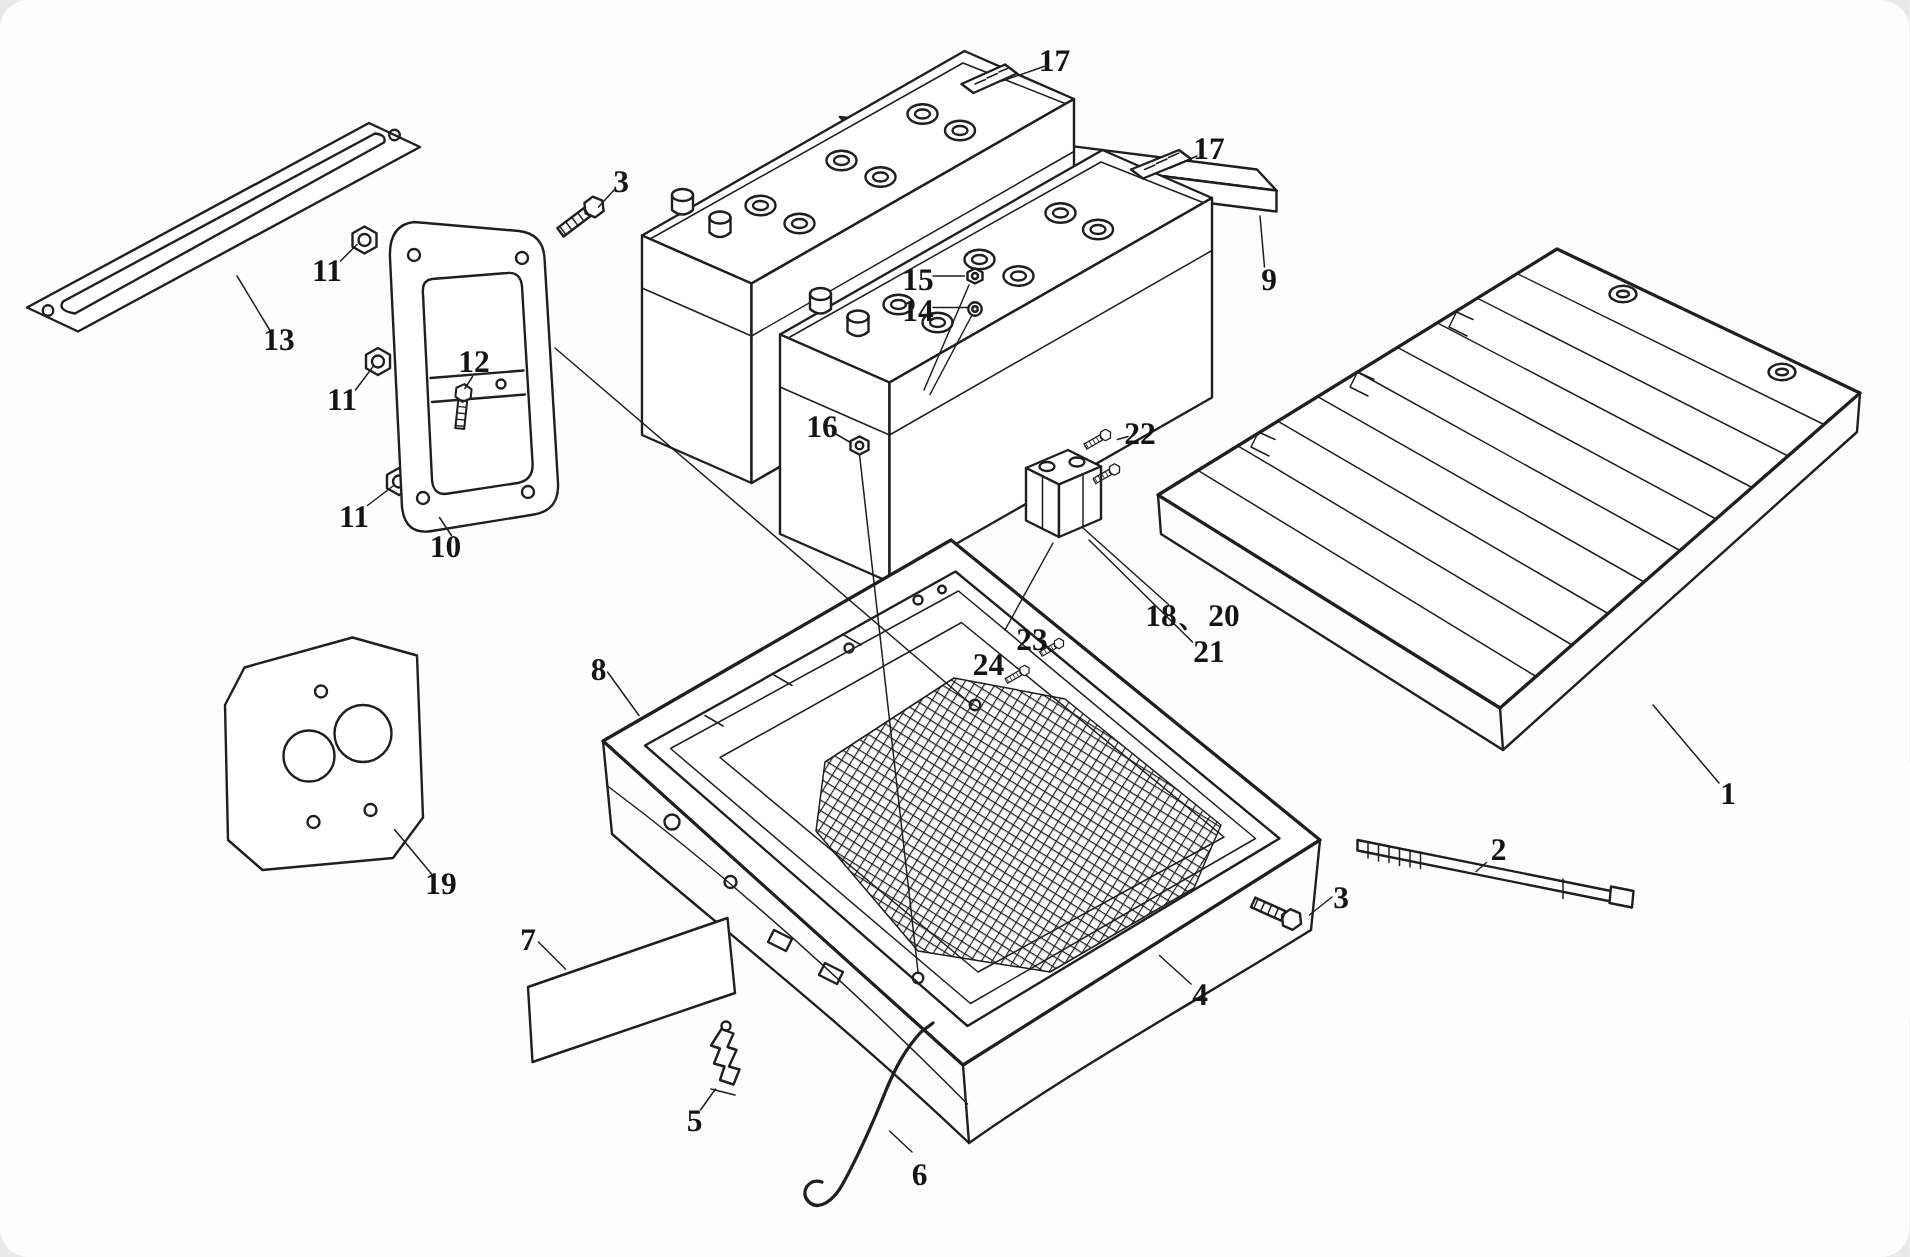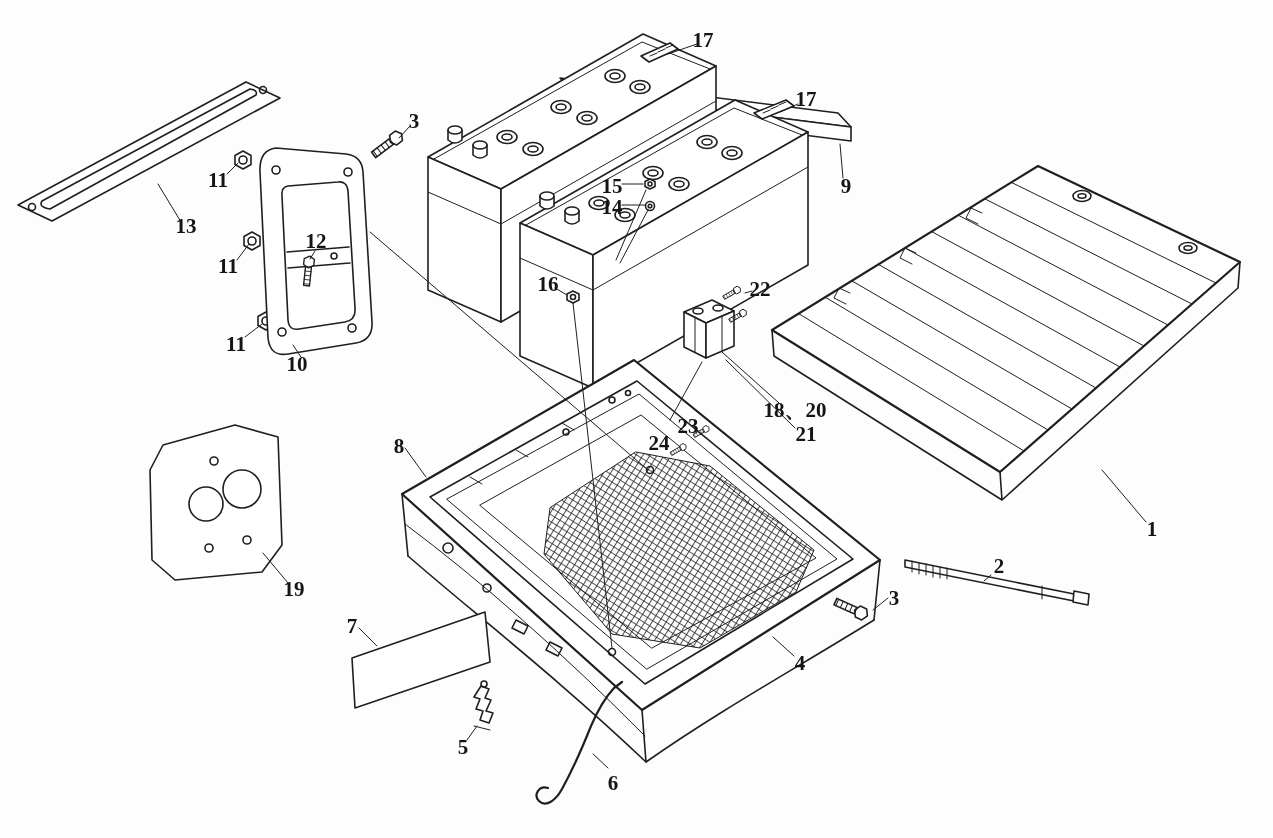--- a/index.html
+++ b/index.html
@@ -1,16 +1,16 @@
 <!DOCTYPE html>
 <html><head>
 <meta charset="utf-8">
 <style>
   html,body{margin:0;padding:0;background:#e9e9e9;}
-  .stage{width:1273px;height:838px;background:#fdfdfd;position:relative;margin:0 auto;overflow:hidden;}
+  .stage{width:1273px;height:838px;background:#fdfdfd;position:relative;margin:0 auto;overflow:hidden;border-radius:19px;}
   .stage svg{position:absolute;left:0;top:0;}
   #art *{fill:none;stroke:#1f1f1f;stroke-width:1.6;stroke-linecap:round;stroke-linejoin:round;}
   #art .w{fill:#ffffff;}
   #art .thick{stroke-width:2.2;}
   #art .thin{stroke-width:1;}
   #art .mesh{fill:url(#meshpat);stroke:#1f1f1f;stroke-width:1;}
   #art text{stroke:none;fill:#141414;font:700 21px "Liberation Serif", serif;text-anchor:middle;}
 </style>
 </head>
 <body>

